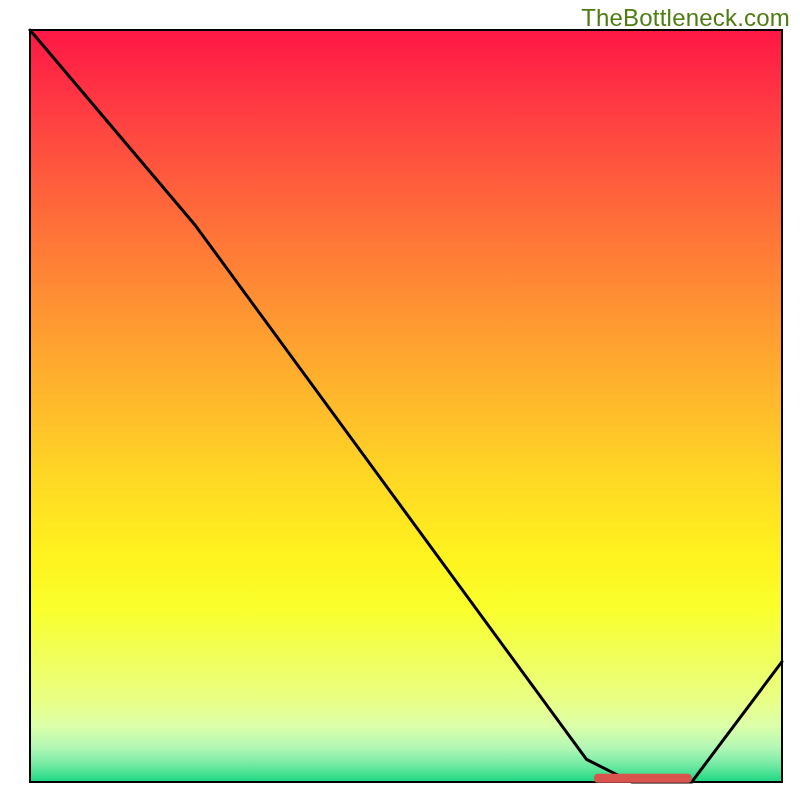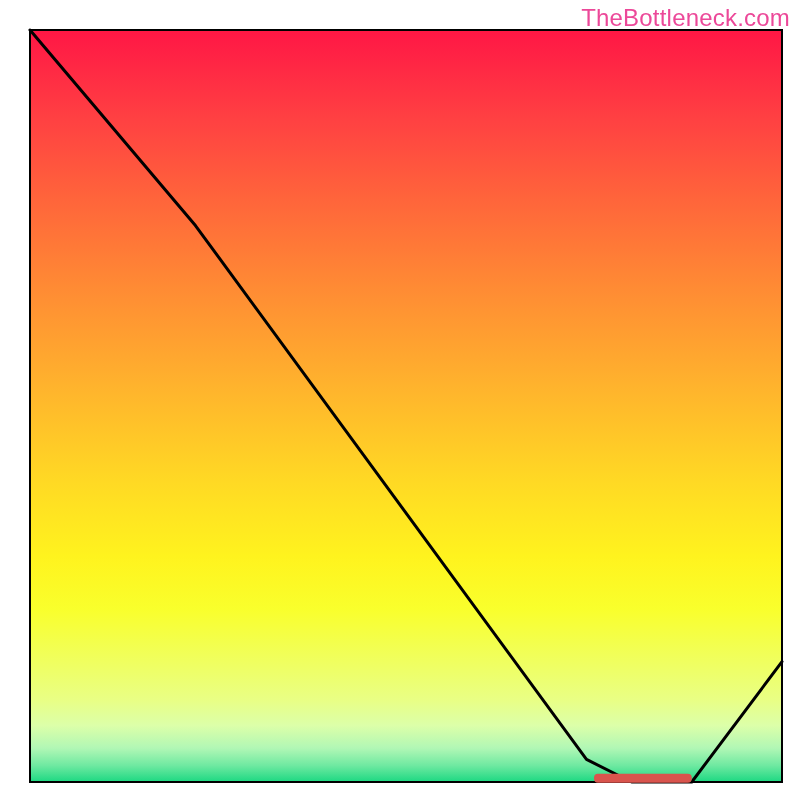--- a/index.html
+++ b/index.html
@@ -14,21 +14,21 @@
   .wrap {
     position: relative;
     width: 800px;
     height: 800px;
   }
   .watermark {
     position: absolute;
     top: 4px;
     right: 10px;
     font-size: 24px;
-    color: #ec4899;
+    color: #4d7c0f;
     font-weight: 500;
     letter-spacing: 0.2px;
   }
   svg {
     display: block;
   }
 </style>
 </head>
 <body>
 

